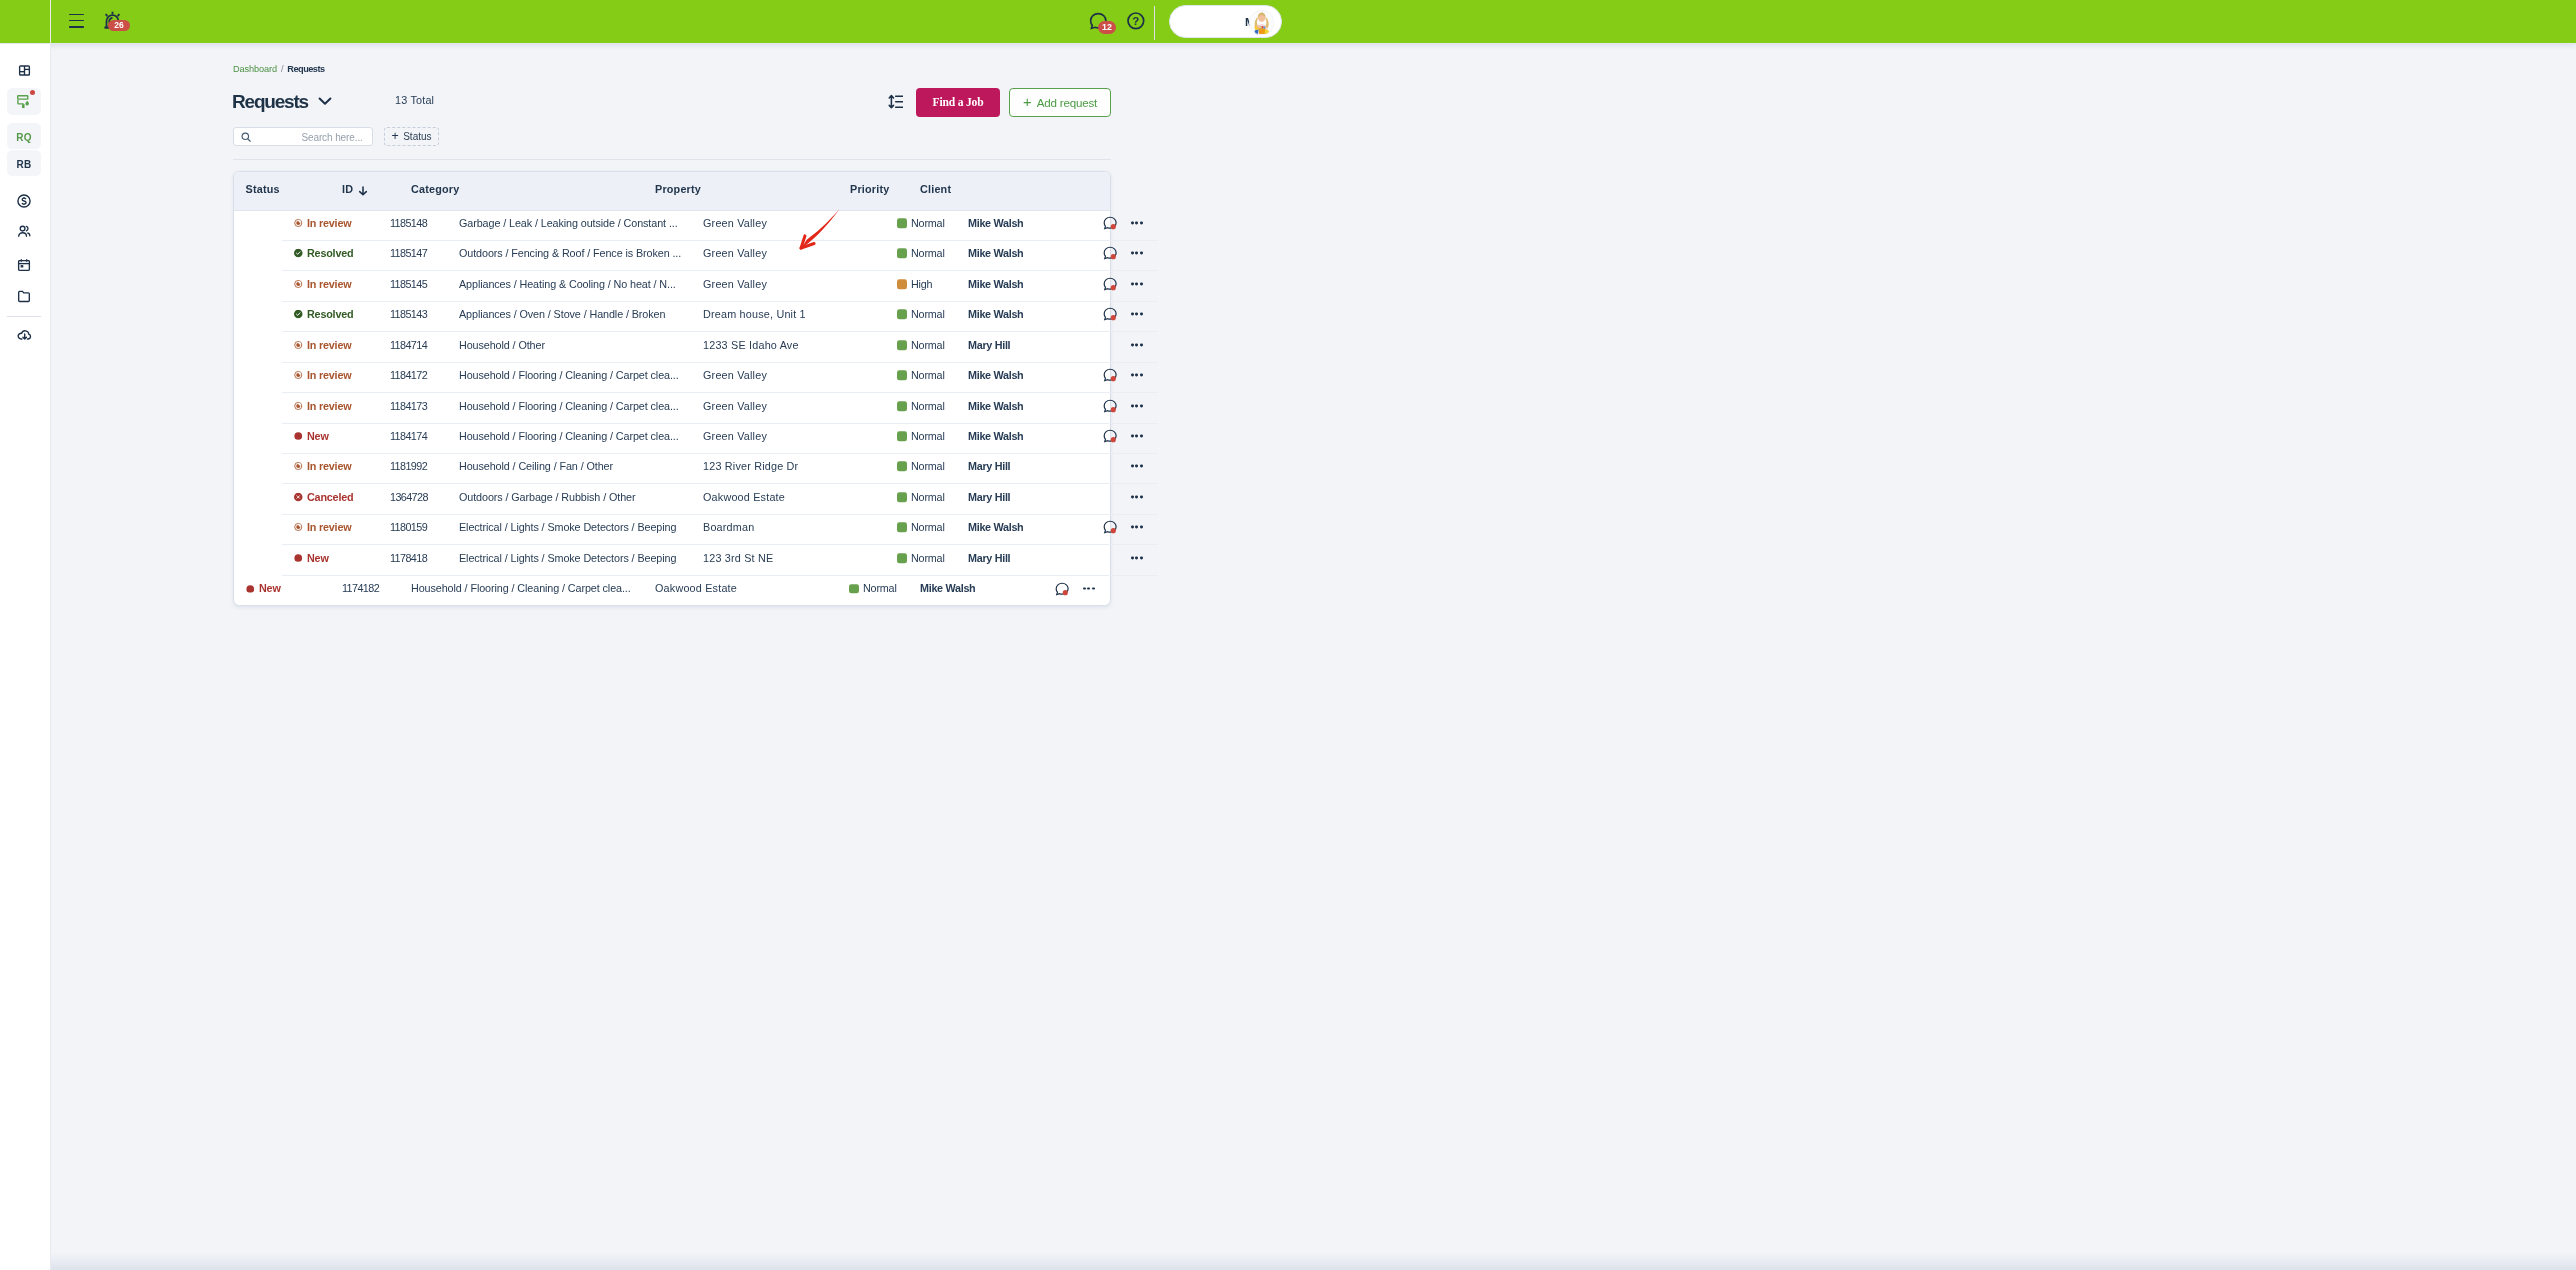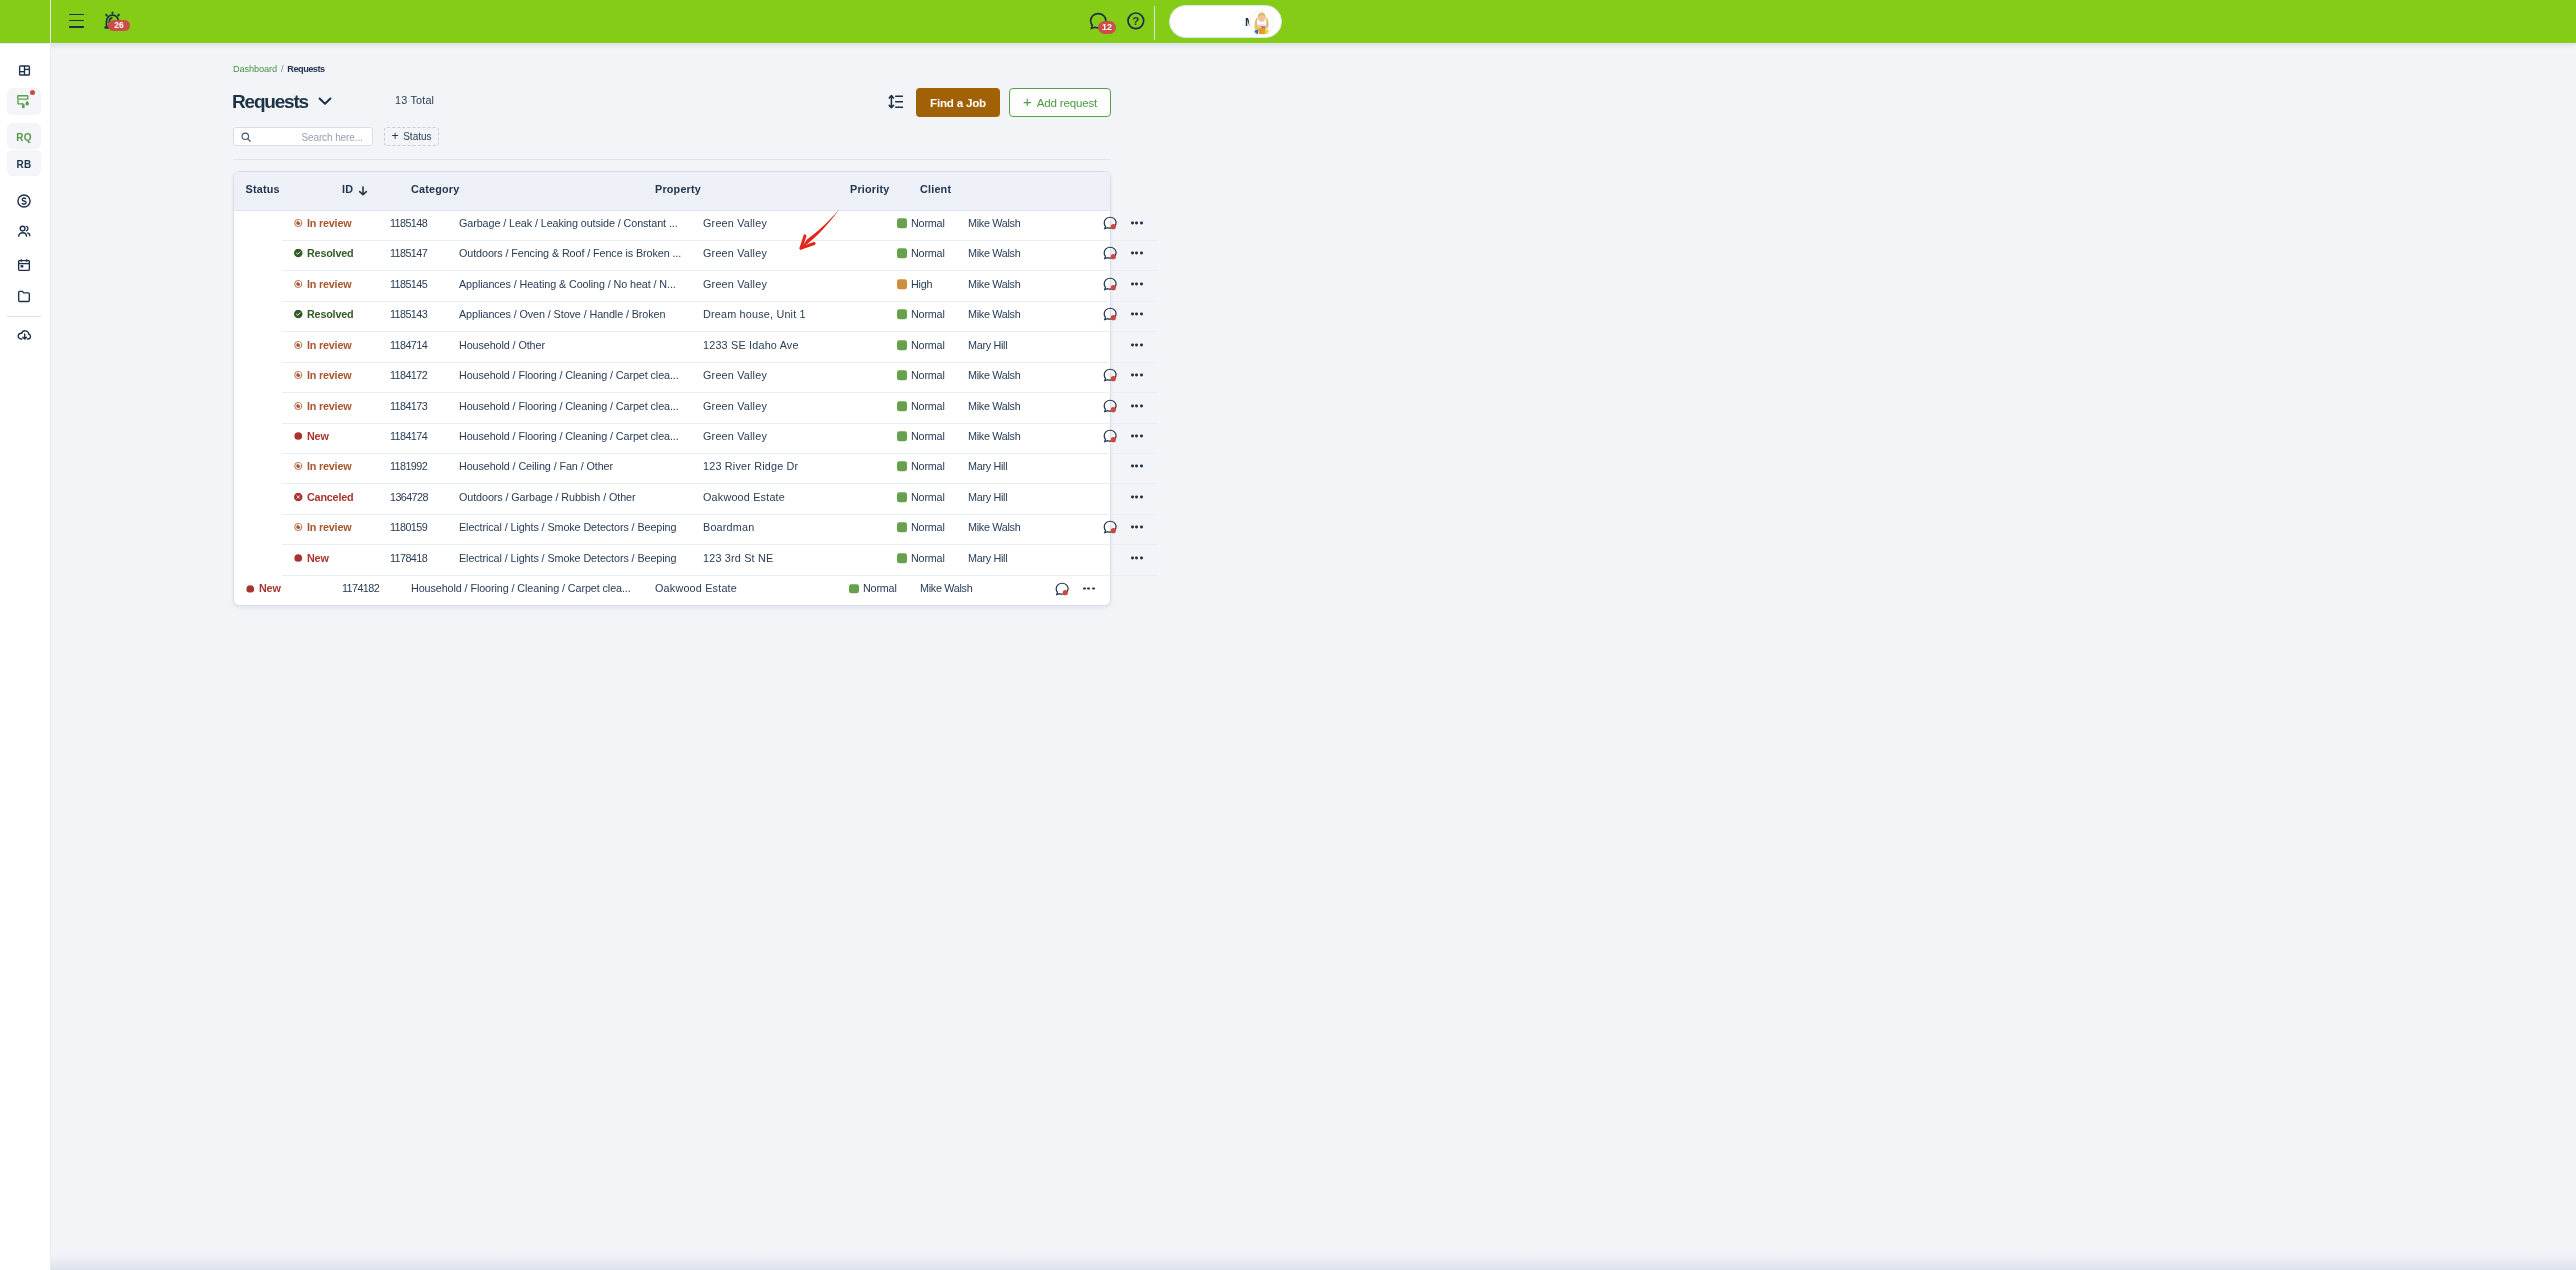--- a/index.html
+++ b/index.html
@@ -21,21 +21,21 @@
     border-radius:15.4px; text-align:center; z-index:5; }
   
   .tile { position:absolute; left:7px; width:34px; background:#f3f5f8; border-radius:5.4px; }
   .tiletxt { width:100%; text-align:center; position:absolute; font-size:10px; font-weight:bold; letter-spacing:0.2px; }
   
   #crumb { position:absolute; left:233px; top:64px; font-size:9.2px; line-height:10px; letter-spacing:-0.1px; }
   #h1 { position:absolute; left:232px; top:92px; font-size:19px; font-weight:bold; color:#1f3347;
     letter-spacing:-1.2px; line-height:19px; }
   .btn { position:absolute; top:88px; height:28.5px; border-radius:3.9px; font-size:11.6px;
     display:flex; align-items:center; justify-content:center; }
-  #findjob { left:916px; width:84px; background:#a16207; color:#fff; font-weight:bold; letter-spacing:-0.2px;}
+  #findjob { left:916px; width:84px; background:#be185d; color:#fff; font-weight:bold; letter-spacing:-0.2px;font-family:Liberation Serif, serif;}
   #addreq { left:1009px; width:102px; background:#fdfefd; border:0.8px solid #58a14a; color:#4c9b43; letter-spacing:-0.2px;}
   #searchbox { position:absolute; left:233px; top:127px; width:140px; height:18.5px; background:#fff;
     border:0.8px solid #d7dde6; border-radius:3.1px; }
   #statuschip { position:absolute; left:384px; top:127px; width:55px; height:18.5px;
     border:0.8px dashed #c6cedb; border-radius:3.1px; color:#2d4156; font-size:10px;
     display:flex; align-items:center; justify-content:center; }
   #hdrdivider { position:absolute; left:233px; top:159px; width:878px; height:0.8px; background:#dfe4ec; }
   
   #card { position:absolute; left:233px; top:171px; width:878px; height:435px; background:#fff;
     border-radius:6.2px; border:0.8px solid #d9dfe9; box-shadow:0 1.5px 3.9px rgba(38,57,85,.08); }
@@ -44,21 +44,21 @@
   .th { position:absolute; top:calc(50% - 2.3px); transform:translateY(-50%); font-size:10.8px;
     font-weight:bold; color:#22364e; letter-spacing:0.2px; line-height:10.8px; white-space:nowrap;}
   .row { position:absolute; left:0; width:100%; height:30px; }
   .rb { border-bottom:0.8px solid #e9edf4;margin-left:48px; }
   .c { position:absolute; top:calc(50% - 2.9px); transform:translateY(-50%); white-space:nowrap;
     font-size:10.8px; color:#273c55; line-height:10.8px; }
   .cid { left:108px; letter-spacing:-0.6px; }
   .ccat { left:177px; letter-spacing:-0.1px; }
   .cprop { left:421px; letter-spacing:0.2px; }
   .cpri { left:629px; letter-spacing:-0.2px; }
-  .ccli { left:686px; letter-spacing:-0.3px; }
+  .ccli { left:686px; letter-spacing:-0.3px;font-weight:bold; }
   .st { left:25px; font-weight:bold; letter-spacing:-0.2px; }
   .sq { position:absolute; left:615px; top:calc(50% - 2.3px); transform:translateY(-50%);
     width:9.6px; height:9.6px; border-radius:2.3px; background:#68a14d; }
   .sq.hi { background:#d08d3c; }
   .sico { position:absolute; left:12px; top:calc(50% - 2.3px); transform:translateY(-50%); width:8.5px; height:8.5px; }
   .dot3 { position:absolute; left:849px; top:calc(50% - 2.3px); transform:translateY(-50%); width:11.6px; height:3.1px; }
   .dot3 i { position:absolute; top:0; width:2.8px; height:2.8px; border-radius:50%; background:#1d3048; }
   .chatw { position:absolute; left:821px; top:calc(50% - 2.3px); transform:translateY(-50%); width:14.3px; height:14px; }
   .irv { color:#a8552e; } .rsv { color:#315a24; } .nw { color:#a9332e; } .cnc { color:#a9332e; }
 </style>

